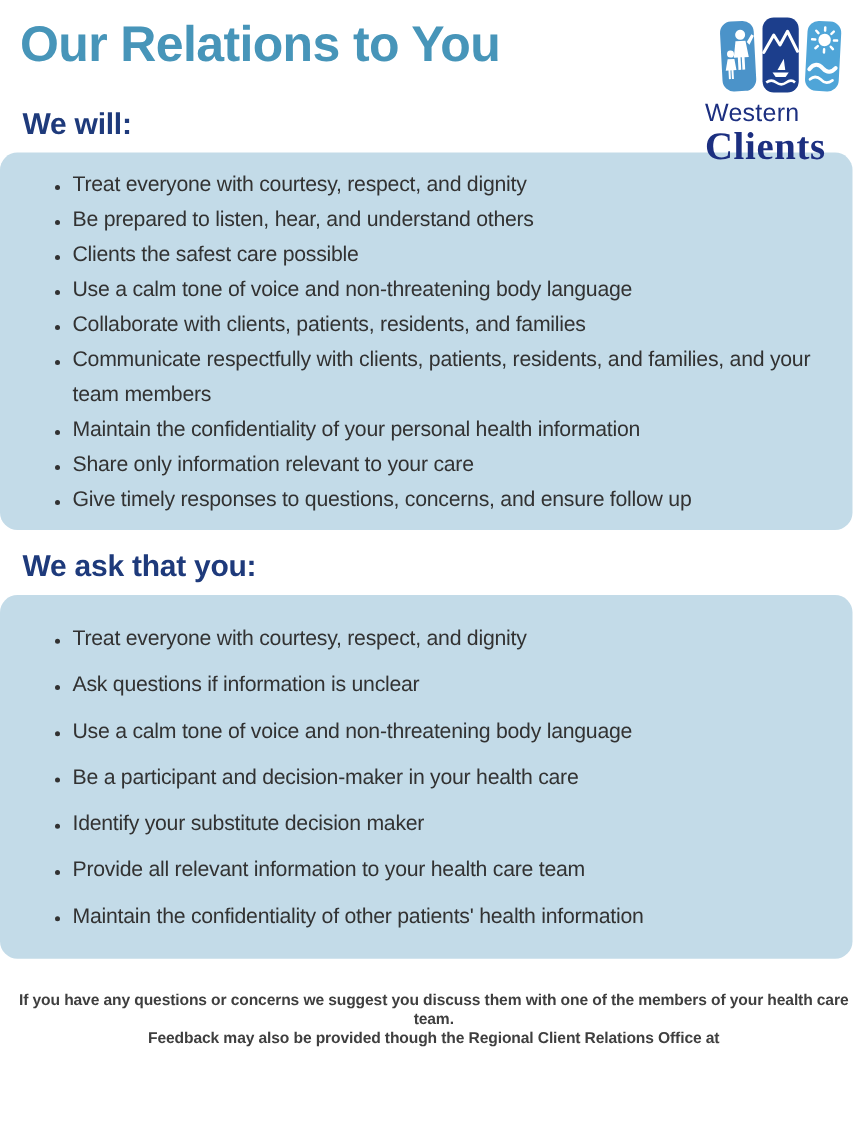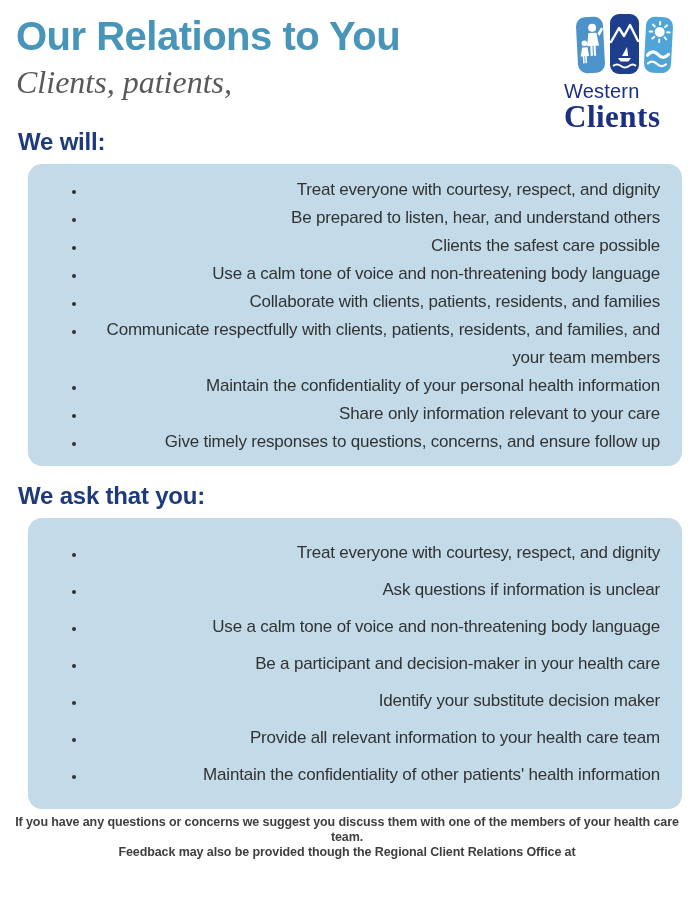--- a/index.html
+++ b/index.html
@@ -42,45 +42,44 @@
     color:var(--logo_navy);font-family:"Liberation Serif", serif;
     font-size:31px;line-height:30px;font-weight:600;letter-spacing:0.5px;
   }
   .section-heading{
     margin:28px 0 0 18px;
     font-size:24px;line-height:28px;font-weight:bold;color:var(--heading);
     letter-spacing:-0.2px;
   }
   .section-heading.second{margin-top:16px;}
   .card{
-    margin:8px 12px 0 28px;background:var(--card_bg);border-radius:14px;text-align:right;
+    margin:8px 12px 0 0;background:var(--card_bg);border-radius:14px;
   }
   .card--tight{padding:12px 22px 10px 22px;}
   .card--loose{padding:16px 22px 16px 22px;}
   .card ul{margin:0;padding-left:36px;}
   .card li{
     font-size:17px;color:var(--body_text);letter-spacing:-0.2px;
     list-style-type:disc;
   }
   .card li::marker{font-size:12px;color:var(--body_text);}
   .card--tight li{line-height:28px;}
   .card--loose li{line-height:37px;}
   .footer{
-    margin-top:6px;text-align:center;
+    margin-top:26px;text-align:center;
     font-size:12.5px;line-height:15px;font-weight:bold;color:var(--footer_text);
     letter-spacing:-0.1px;
   }
 </style>
 </head>
 <body>
 
 <div class="header">
   <div class="title">Our Relations to You</div>
   <div class="subtitle">
-    <div>Clients, patients,</div>
   </div>
 
   <div class="logo">
     <svg width="104" height="66" viewBox="0 0 104 66">
 
       <g transform="rotate(-3 17 33)">
         <rect x="4" y="5" width="27" height="56" rx="9" style="fill:var(--tile_light)"></rect>
         <circle cx="20" cy="16" r="4" fill="#ffffff"></circle>
         <path d="M16 21 h8 l2 13 h-3.4 v10 h-2.2 v-10 h-1.0 v10 h-2.2 v-10 h-3.2 z" fill="#ffffff"></path>
         <path d="M25 22 l4 -6 l2 1.4 l-4 7 z" fill="#ffffff"></path>

